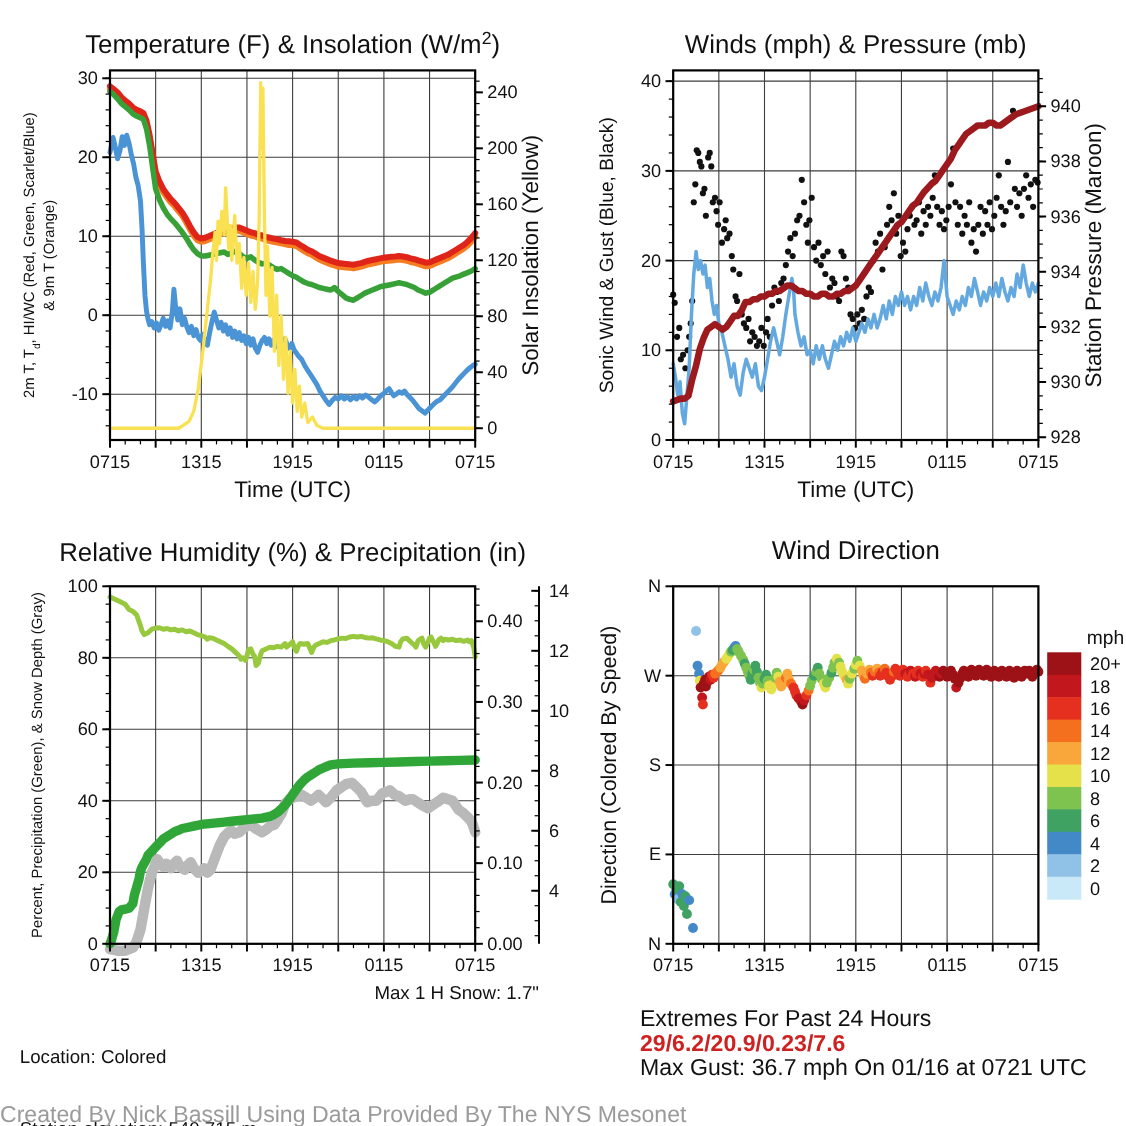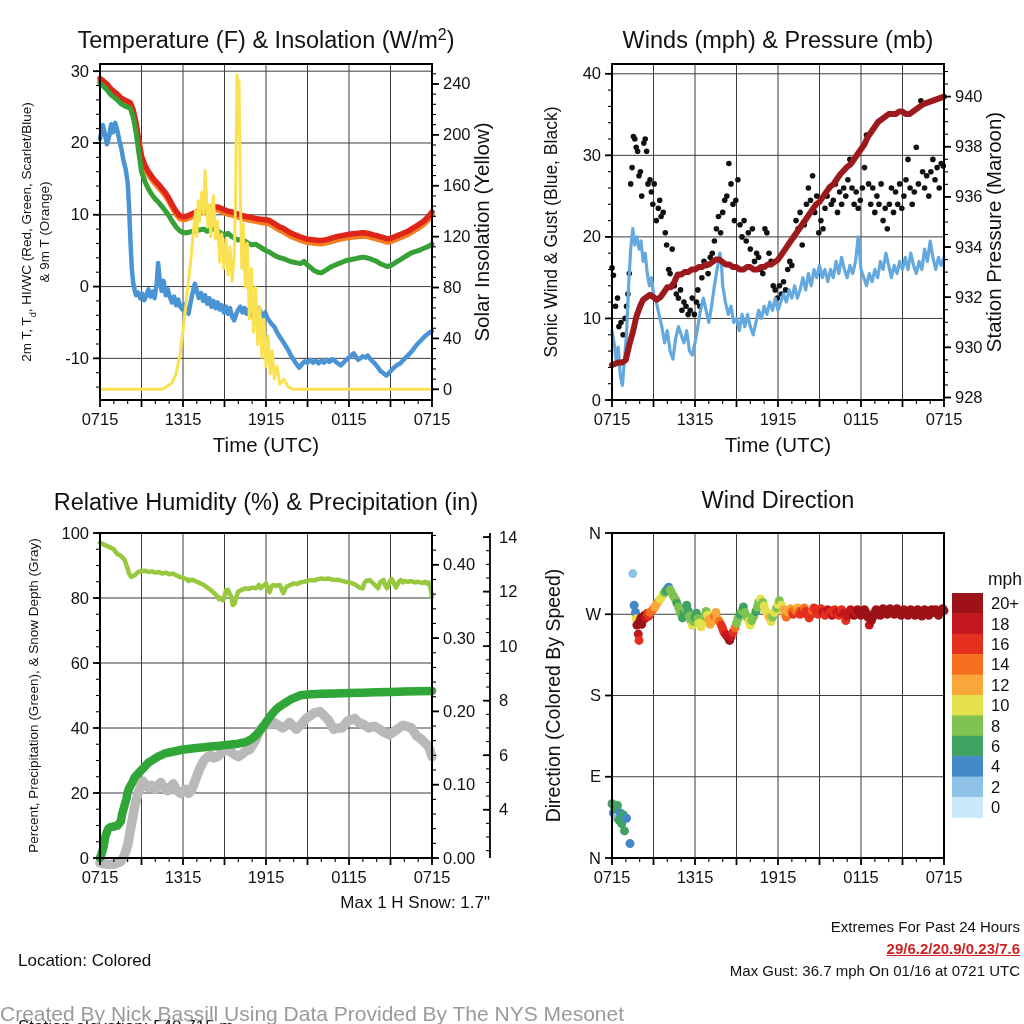--- a/index.html
+++ b/index.html
@@ -2,22 +2,22 @@
 <html><head>
 <meta charset="utf-8">
 <style>
   html,body{margin:0;padding:0;background:#fff;}
   #fig{position:relative;width:1024px;height:1024px;background:#ffffff;overflow:hidden;
        font-family:"Liberation Sans",sans-serif;color:#111;}
   svg text{fill:#111;font-family:"Liberation Sans",sans-serif;}
   .ft{position:absolute;font-size:17px;line-height:22px;white-space:pre;}
   #footer-left{left:18px;top:906px;}
   #max-snow{position:absolute;left:250px;width:240px;top:893px;text-align:right;font-size:17px;}
-  #extremes{position:absolute;right:4px;top:916px;text-align:right;font-size:15px;line-height:22px;}
-  #extremes .red{font-weight:bold;text-decoration:underline;}
+  #extremes{position:absolute;right:36px;top:916px;font-size:21px;line-height:22px;}
+  #extremes .red{font-weight:bold;}
   #credit{position:absolute;left:0;top:1002px;width:832px;text-align:left;font-size:21px;}
 </style>
 </head>
 <body>
 
 <div id="fig">
   <svg id="chart-canvas" width="1024" height="1024" viewBox="0 0 1024 1024">
       <g>
         <line x1="100" y1="64" x2="100" y2="400" stroke="#3d3d3d" stroke-width="1"></line>
         <line x1="141.5" y1="64" x2="141.5" y2="400" stroke="#3d3d3d" stroke-width="1"></line>

